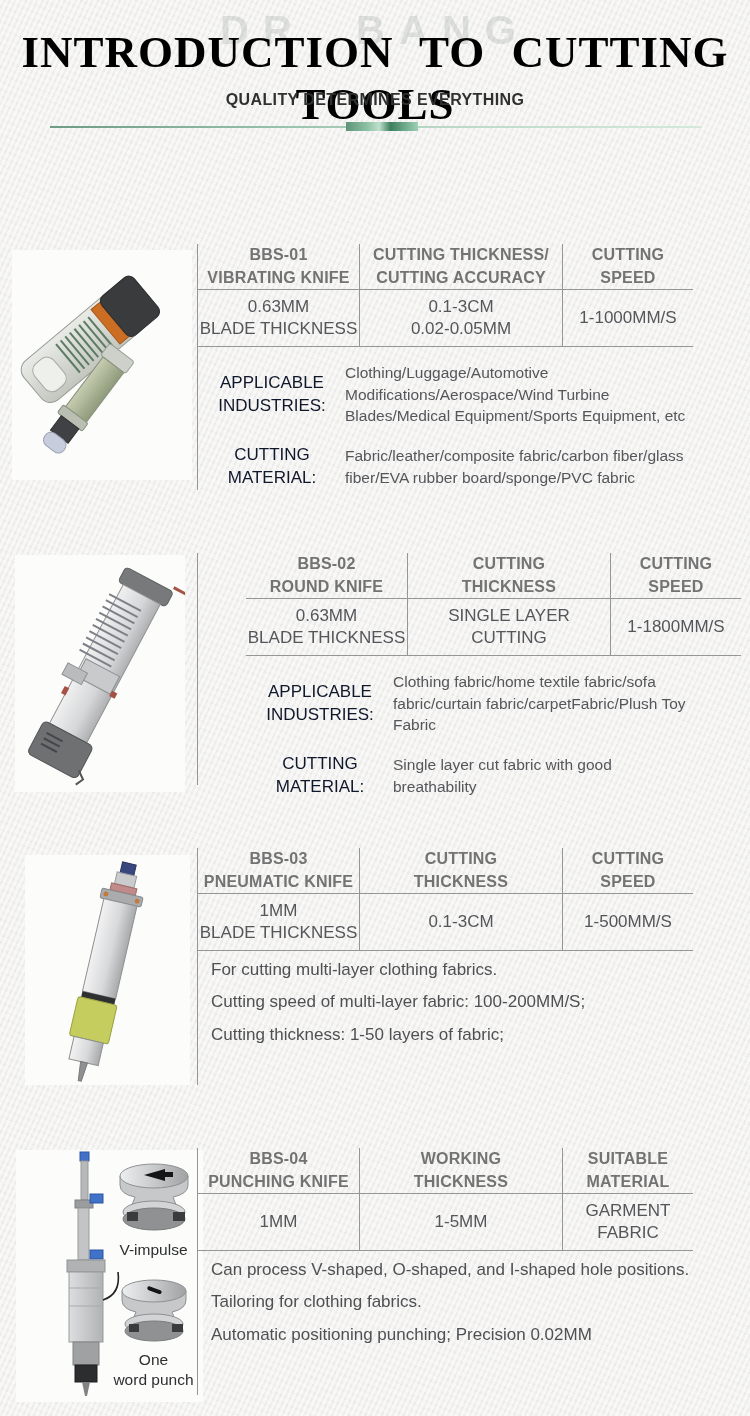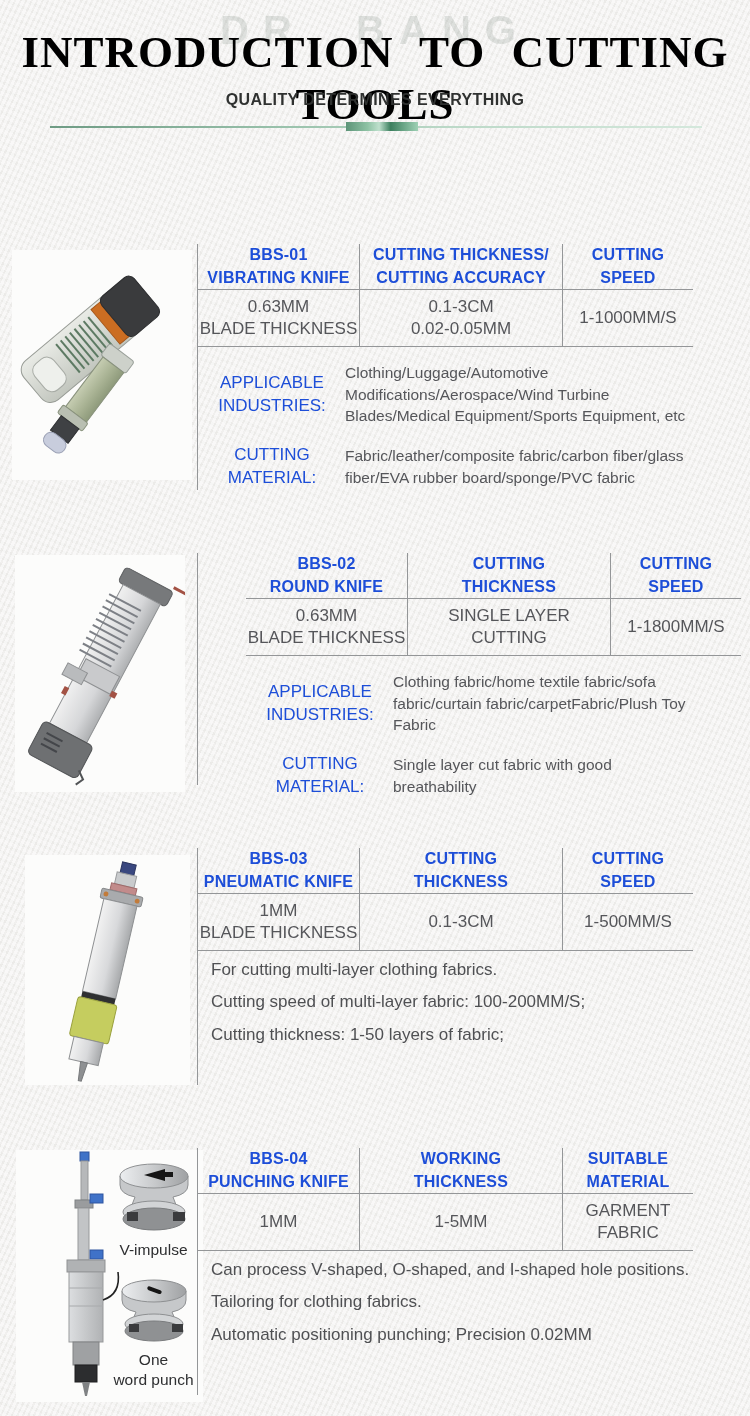--- a/index.html
+++ b/index.html
@@ -53,31 +53,31 @@
 
   .body { position:absolute; left:197px; top:0; width:553px; border-left:1px solid #949698; }
   #s1 .body { height:246px; } #s2 .body { height:232px;padding-left:48px; }
   #s3 .body { height:237px; } #s4 .body { height:247px; }
 
   .spec-table { display:grid; grid-template-columns:162px 203px 130px; }
   .cell {
     display:flex; flex-direction:column; justify-content:center; align-items:center;
     text-align:center; border-bottom:1px solid #949698;
   }
-  .cell.th { height:46px; font-weight:bold; font-size:16px; line-height:1.42; color:#1d4ed8; letter-spacing:.2px; }
+  .cell.th { height:46px; font-weight:bold; font-size:16px; line-height:1.42; color:#737373; letter-spacing:.2px; }
   .cell.td { height:57px; font-size:17px; line-height:1.3; color:#55565a; }
   .cell.c1, .cell.c2 { border-right:1px solid #949698; }
   .pre { white-space:pre-line; }
 
   .details { margin-top:15px; }
   .detail-row {
     display:grid; grid-template-columns:128px 1fr; column-gap:9px;
     padding-left:10px; margin-bottom:17px; align-items:center;
   }
-  .detail-label { text-align:center; font-size:17px; line-height:1.32; color:#1d4ed8; }
+  .detail-label { text-align:center; font-size:17px; line-height:1.32; color:#0f172a; }
   .detail-text { font-size:15.5px; line-height:1.4; color:#55565a; padding-right:52px; }
 
   .notes { margin-top:8px; padding-left:13px; padding-right:24px; }
   .notes p { font-size:17px; line-height:1.32; margin-bottom:10px; color:#4f5053; }
 
   .punch-label {
     position:absolute; left:88px; width:99px; text-align:center;
     font-size:15.5px; line-height:1.28; color:#2e2f31;
   }
   .punch-label.v { top:90px; }

